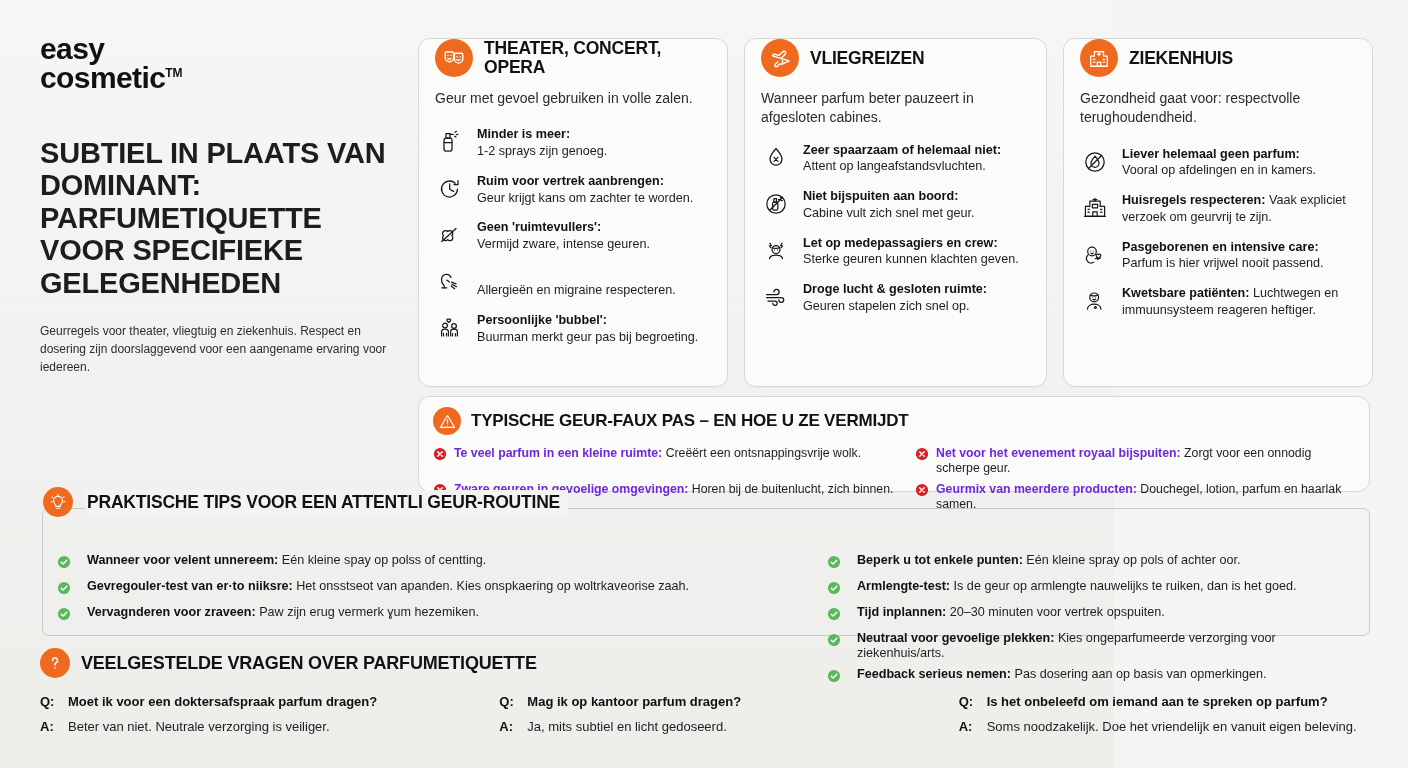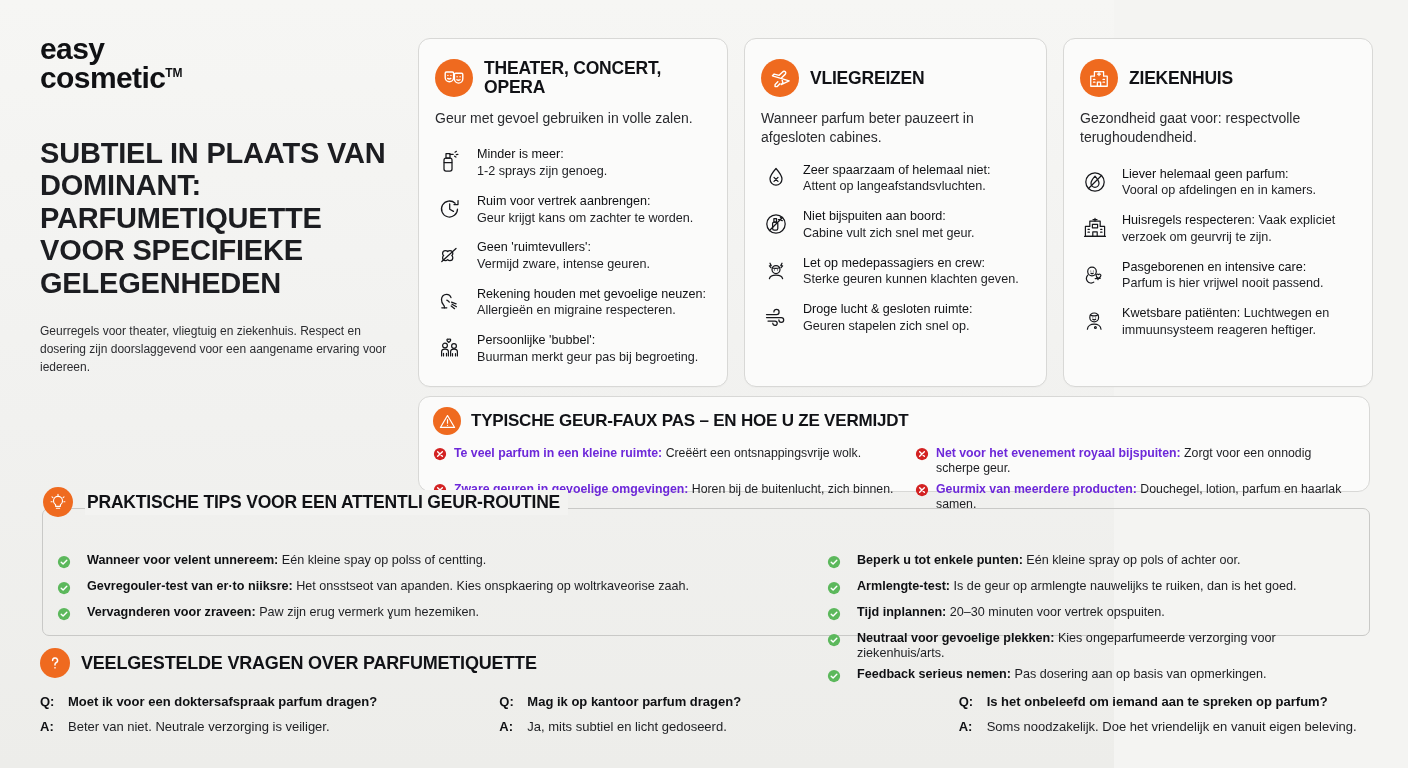--- a/index.html
+++ b/index.html
@@ -58,21 +58,21 @@
   .cards {
     position: absolute; left: 418px; top: 38px;
     display: flex; gap: 16px;
   }
   .card {
     width: 310px;
     min-height: 349px;
     background: #fbfbfa;
     border: 1px solid #d8d8d6;
     border-radius: 12px;
-    padding: 20px 16px 14px 16px;
+    padding: 0 16px 14px 16px;
     box-shadow: 0 1px 1px rgba(0,0,0,0.02);
   }
   .card.mid { width: 303px; }
   .card-head {
     display: flex; align-items: center; gap: 11px;
   }
   .badge {
     width: 38px; height: 38px; border-radius: 50%;
     background: #ef6a1f;
     flex: 0 0 38px;
@@ -93,21 +93,21 @@
     display: flex; gap: 12px; align-items: flex-start;
     margin-bottom: 13px;
   }
   .card-item:last-child { margin-bottom: 0; }
   .ci-icon {
     flex: 0 0 30px; width: 30px; height: 30px;
     display: flex; align-items: center; justify-content: center;
     margin-top: 1px;
   }
   .ci-text { font-size: 12.6px; line-height: 1.33; color: #1d1e22; }
-  .ci-text b { font-weight: 400; color: #0f1013; }
+  .ci-text b { font-weight: 700; color: #0f1013; }
 
   
   .fauxpas {
     position: absolute; left: 418px; top: 396px;
     width: 952px; height: 96px;
     background: #fbfbfa;
     border: 1px solid #d8d8d6;
     border-radius: 12px;
     padding: 10px 14px 8px 14px;
   }
@@ -246,21 +246,21 @@
         <div class="card-item">
           <span class="ci-icon">
             <svg width="26" height="26" viewBox="0 0 26 26" fill="none" stroke="#16171b" stroke-width="1.25" stroke-linecap="round" stroke-linejoin="round">
               <path d="M4.5 10.5c0-3 2.2-5.2 5-5.2 2.3 0 4 1.4 4.5 3.4"></path>
               <path d="M4.5 10.5c0 2.3.6 4 1.9 5.3.8.8 1.1 1.9 1.1 3"></path>
               <path d="M9.8 11.2c1 .4 1.9 1.1 2.5 2"></path>
               <path d="M14.5 13.2l4.6 1.6M15 15.2l4.4 2.6M14.2 17l3.4 2.7"></path>
               <path d="M4.8 18.8h5"></path>
             </svg>
           </span>
-          <span class="ci-text"><b>Rekening houden met gevoelige neuzen:</b><br><span>Allergieën en migraine respecteren.</span></span>
+          <span class="ci-text"><br><span>Allergieën en migraine respecteren.</span></span>
         </div>
 
         <div class="card-item">
           <span class="ci-icon">
             <svg width="26" height="26" viewBox="0 0 26 26" fill="none" stroke="#16171b" stroke-width="1.2" stroke-linecap="round" stroke-linejoin="round">
               <circle cx="8" cy="10.5" r="2.4"></circle>
                 <path d="M4.6 21v-4.2c0-1.6 1.5-2.6 3.4-2.6s3.4 1 3.4 2.6V21"></path>
               <circle cx="17" cy="11" r="2.4"></circle>
                 <path d="M13.6 21v-4.2c0-1.6 1.5-2.6 3.4-2.6s3.4 1 3.4 2.6V21"></path>
               <path d="M11.8 4.4c.7-.8 1.9-.3 1.9.7 0 .9-1.3 1.9-1.9 2.3-.6-.4-1.9-1.4-1.9-2.3 0-1 1.2-1.5 1.9-.7z"></path>

